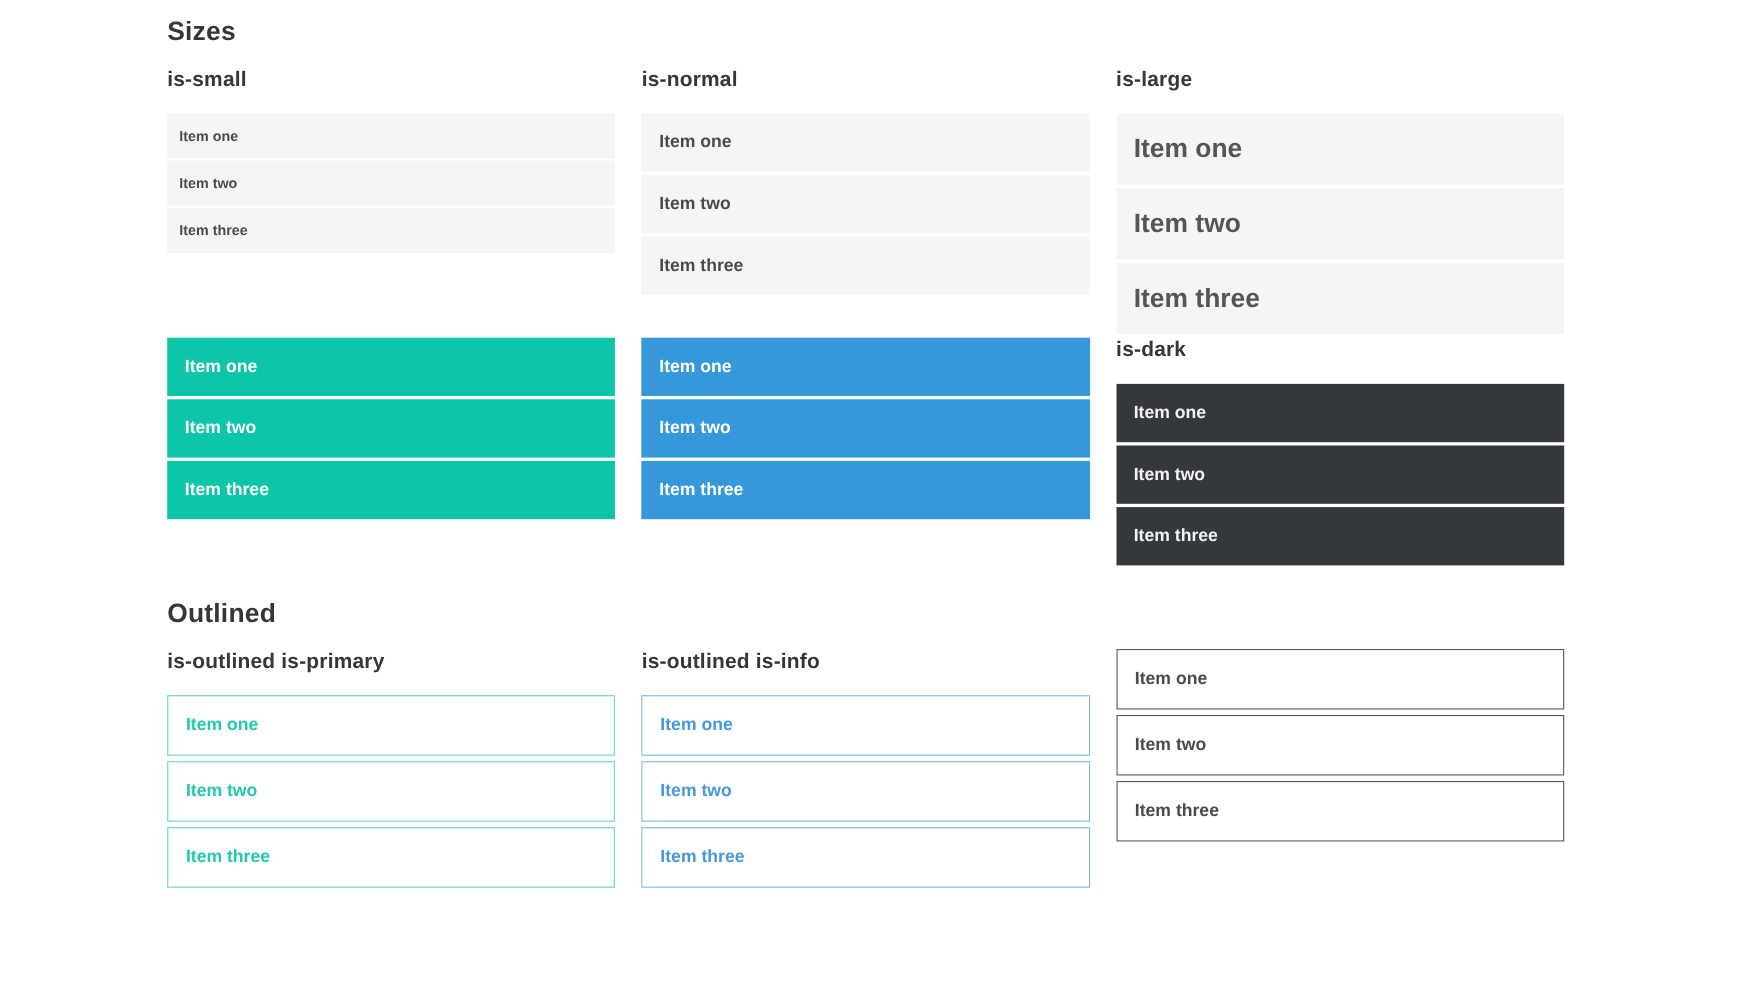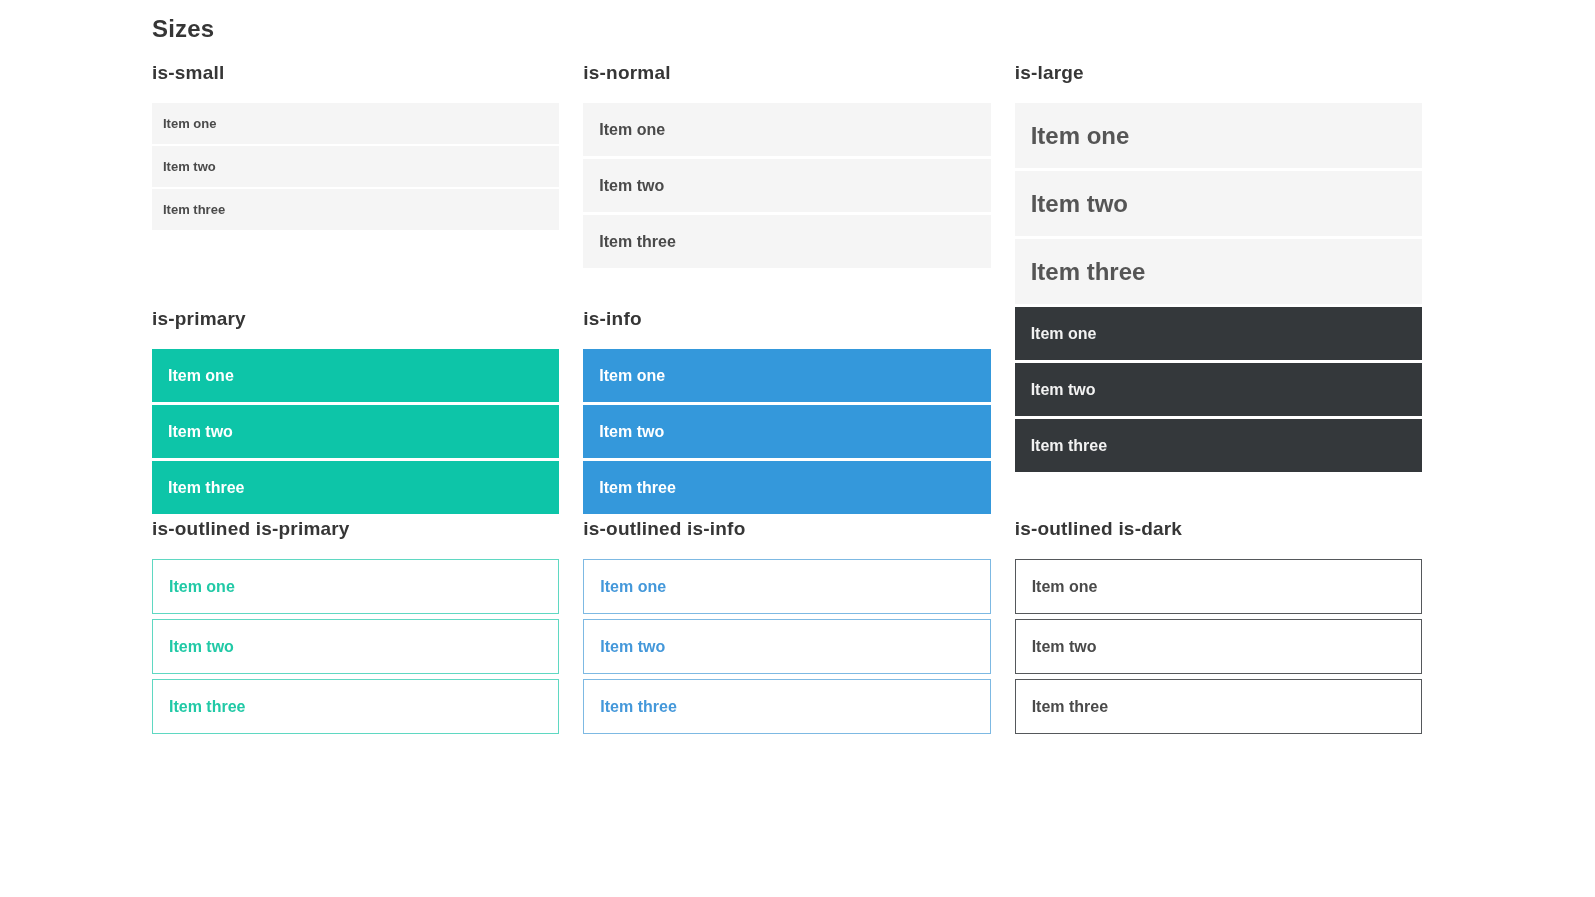--- a/index.html
+++ b/index.html
@@ -133,63 +133,62 @@
         <ul class="list g-large">
           <li class="list-item">Item one</li>
           <li class="list-item">Item two</li>
           <li class="list-item">Item three</li>
         </ul>
       </div>
     </div>
 
     <div class="columns">
       <div class="column">
-        <h3 class="group-heading">is-primary</h3>
         <ul class="list g-primary">
           <li class="list-item">Item one</li>
           <li class="list-item">Item two</li>
           <li class="list-item">Item three</li>
         </ul>
       </div>
       <div class="column">
-        <h3 class="group-heading">is-info</h3>
         <ul class="list g-info">
           <li class="list-item">Item one</li>
           <li class="list-item">Item two</li>
           <li class="list-item">Item three</li>
         </ul>
       </div>
       <div class="column">
+        <h3 class="group-heading">is-dark</h3>
         <ul class="list g-dark">
           <li class="list-item">Item one</li>
           <li class="list-item">Item two</li>
           <li class="list-item">Item three</li>
         </ul>
       </div>
     </div>
 
+    <h2 class="section-title">Outlined</h2>
     <div class="columns">
       <div class="column">
         <h3 class="group-heading">is-outlined is-primary</h3>
         <ul class="list g-outlined-primary">
           <li class="list-item">Item one</li>
           <li class="list-item">Item two</li>
           <li class="list-item">Item three</li>
         </ul>
       </div>
       <div class="column">
         <h3 class="group-heading">is-outlined is-info</h3>
         <ul class="list g-outlined-info">
           <li class="list-item">Item one</li>
           <li class="list-item">Item two</li>
           <li class="list-item">Item three</li>
         </ul>
       </div>
       <div class="column">
-        <h3 class="group-heading">is-outlined is-dark</h3>
         <ul class="list g-outlined-dark">
           <li class="list-item">Item one</li>
           <li class="list-item">Item two</li>
           <li class="list-item">Item three</li>
         </ul>
       </div>
     </div>
 
   </div>
 </div>

